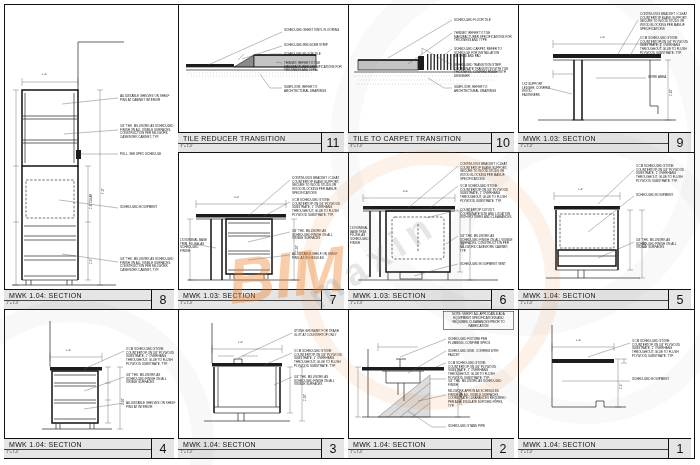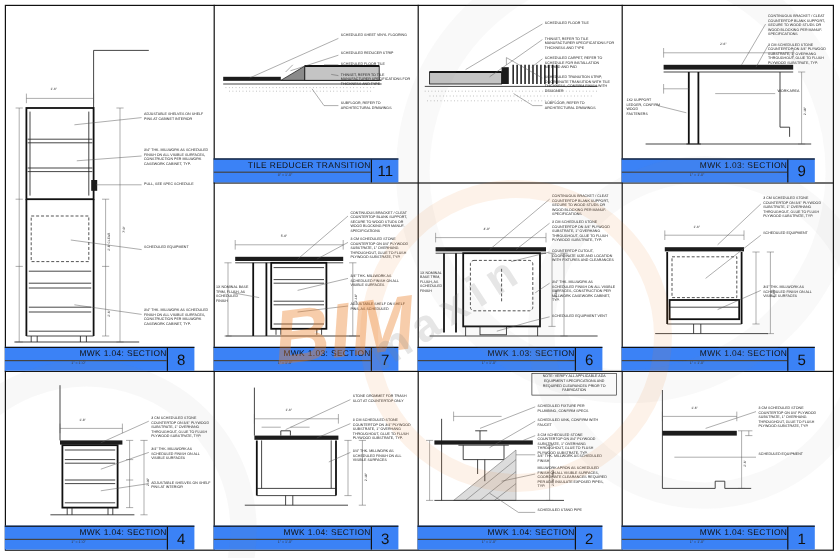--- a/index.html
+++ b/index.html
@@ -3,21 +3,21 @@
 <meta charset="utf-8">
 <style>
   html,body{margin:0;padding:0;background:#e9e9e9;}
   .sheet{position:relative;width:700px;height:465px;background:#ffffff;overflow:hidden;
          font-family:"Liberation Sans",sans-serif;color:#111;}
   .border{position:absolute;left:4px;top:4px;width:689px;height:453px;border:1.4px solid #111;}
   .vl{position:absolute;top:4px;height:454px;width:1.2px;background:#111;}
   .hl{position:absolute;height:1.2px;background:#111;}
   .panel{position:absolute;}
   .panel svg{position:absolute;left:0;top:0;}
-  .tbar{position:absolute;left:0;right:16px;bottom:0;height:19px;border-top:1.5px solid #111;display:flex;background:#3b82f6;text-align:right;}
+  .tbar{position:absolute;left:0;right:4px;bottom:0;height:19px;border-top:1.5px solid #111;display:flex;background:#e5e5e5;}
   .tmain{flex:1;overflow:hidden;}
   .ttl{font-size:7px;letter-spacing:.3px;padding:2px 0 1px 5px;border-bottom:.7px solid #444;white-space:nowrap;color:#111;}
   .tscl{font-size:6px;transform:scale(.5);transform-origin:0 0;padding:1px 0 0 5px;color:#333;white-space:nowrap;}
   .tnum{width:22px;border-left:1.4px solid #111;display:flex;align-items:center;justify-content:center;font-size:12.5px;}
   .lab{position:absolute;font-size:6px;line-height:1.25;transform:scale(.5);transform-origin:0 0;color:#1a1a1a;}
   .dim{position:absolute;font-size:6px;transform:scale(.45);transform-origin:0 0;color:#222;white-space:nowrap;}
   .dv{transform:rotate(-90deg) scale(.45);}
   .notebox{position:absolute;border:.8px solid #111;font-size:6px;line-height:1.3;transform:scale(.5);transform-origin:0 0;padding:2px 3px;text-align:center;color:#111;}
   .s1{stroke:#111;stroke-width:1.5;fill:none}
   .s2{stroke:#222;stroke-width:.7;fill:none}
@@ -101,20 +101,27 @@
       <path stroke="#222" stroke-width="16" stroke-dasharray="1.3 2" d="M79,58 H118" fill="none"></path>
       <path class="s2" d="M6,68 H150"></path>
       <path class="s3" stroke-dasharray=".6 2.2" d="M6,72 H150 M10,76 H146 M8,80 H120"></path>
       <path class="s3" d="M40,54 L104,16 M60,60 L104,29 M95,52 L104,45 M74,50 L74,44 L104,61 M80,74 L96,84 L104,84"></path>
     </svg>
     <div class="lab" style="left:106px;top:14px;width:116px">SCHEDULED FLOOR TILE</div>
     <div class="lab" style="left:106px;top:27px;width:120px">THINSET, REFER TO TILE MANUFACTURER SPECIFICATIONS FOR THICKNESS AND TYPE</div>
     <div class="lab" style="left:106px;top:43px;width:116px">SCHEDULED CARPET, REFER TO SCHEDULE FOR INSTALLATION METHOD AND PAD</div>
     <div class="lab" style="left:106px;top:59px;width:120px">SCHEDULED TRANSITION STRIP, COORDINATE TRANSITION WITH TILE THICKNESS, CONFIRM FINISH WITH DESIGNER</div>
     <div class="lab" style="left:106px;top:81px;width:116px">SUBFLOOR, REFER TO ARCHITECTURAL DRAWINGS</div>
+    <div class="tbar">
+      <div class="tmain">
+        <div class="ttl">TILE TO CARPET TRANSITION</div>
+        <div class="tscl">3" = 1'-0"</div>
+      </div>
+      <div class="tnum">10</div>
+    </div>
   </div>
 
   <div class="panel" style="left:518px;top:4px;width:177px;height:148px">
     <svg width="177" height="129" viewBox="0 0 177 129">
       <rect class="fK" x="35" y="50" width="108" height="4"></rect>
       <path class="s2" d="M35,56 H143"></path>
       <path class="s1" d="M56,56 V116 M64,56 V116"></path>
       <path class="s2" d="M54,116 H66 M132,56 V102 H140 V110 M20,116 H158"></path>
       <path class="s3" d="M35,40 H143 M35,36 V44 M143,36 V44 M150,56 V116 M147,56 H153 M147,116 H153 M35,70 H56 M35,66 V74"></path>
       <path class="s3" d="M100,50 L120,16 M112,52 L122,34 M78,74 H128 M54,90 L30,84"></path>

